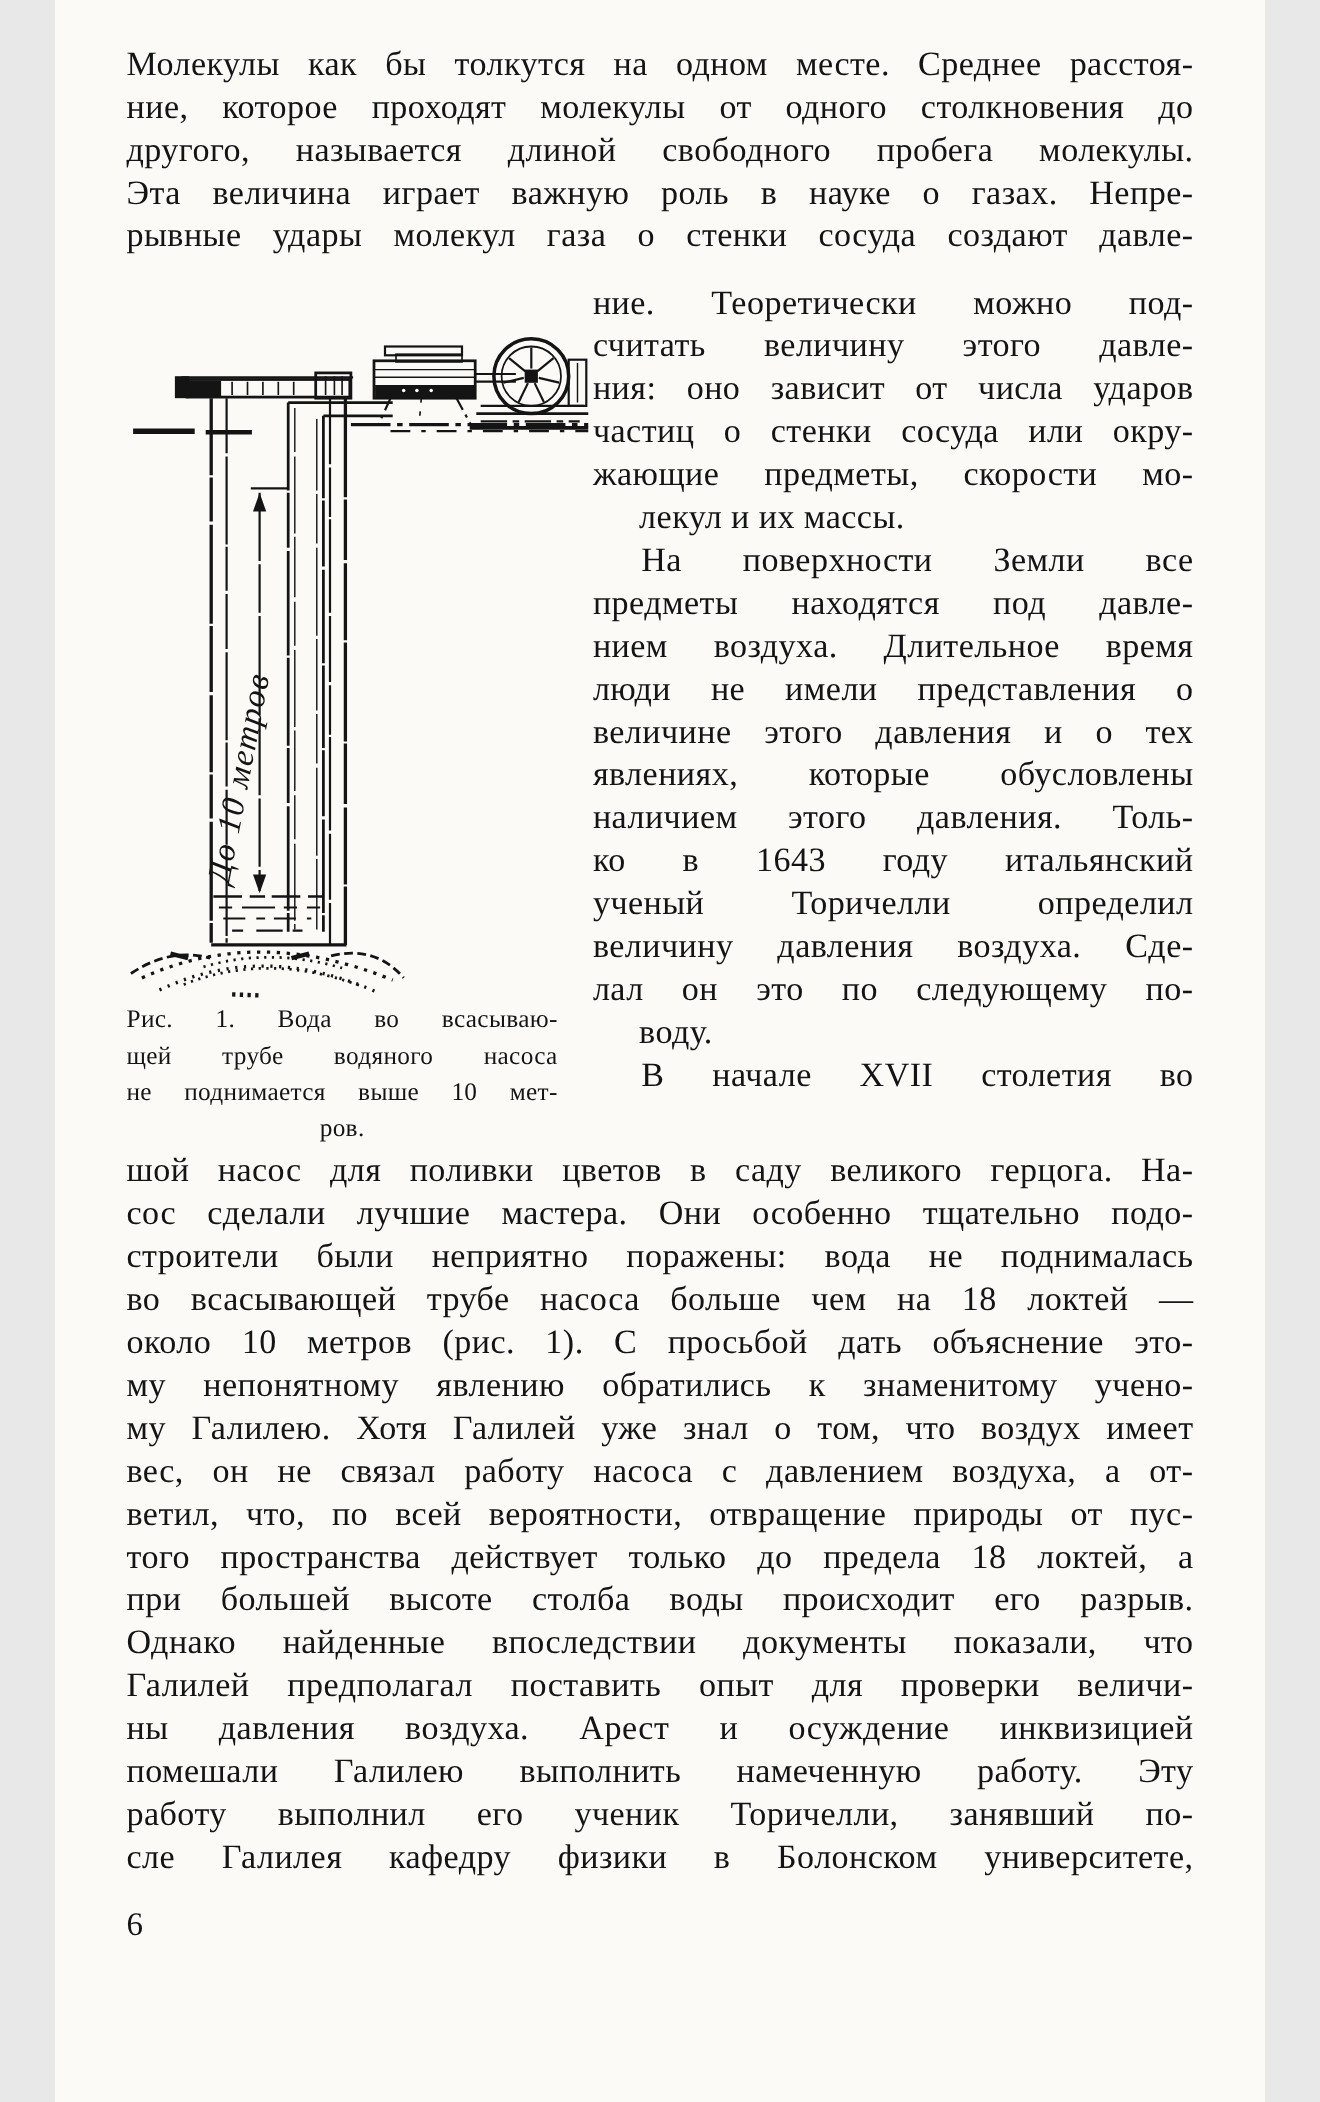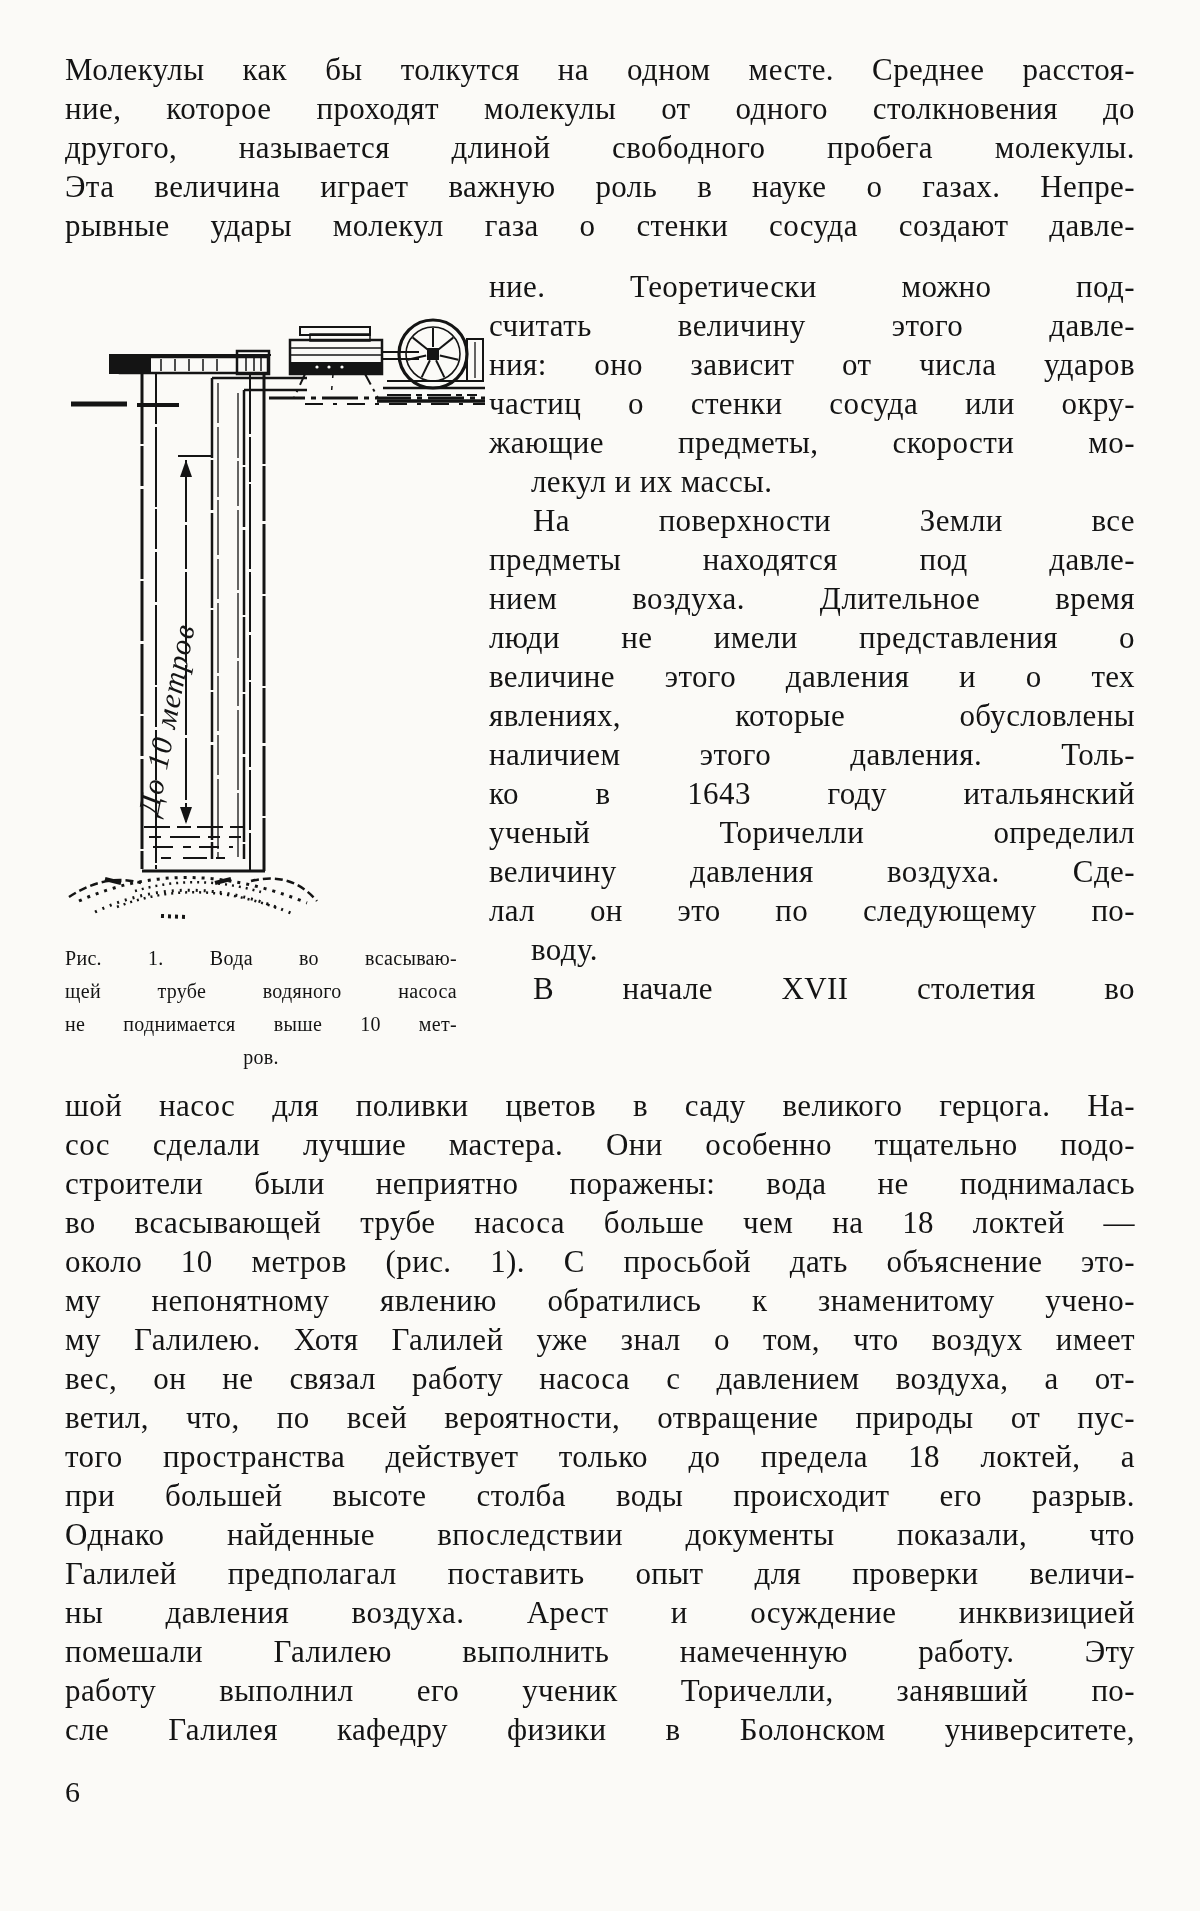--- a/index.html
+++ b/index.html
@@ -1,41 +1,41 @@
 <!DOCTYPE html>
 <html><head>
 <meta charset="utf-8">
 <style>
   html,body{margin:0;padding:0;background:#e8e8e8;}
   .page{
     position:relative;
-    width:1200px;height:1911px;
+    width:1100px;height:1911px;
     margin:0 auto;
     background:#fbfaf7;
     color:#141414;
     font-family:"Liberation Serif","DejaVu Serif",serif;
     box-sizing:border-box;
-    padding:50px 65px 0 65px;
+    padding:38px 65px 0 65px;
     overflow:hidden;
   }
   .bodytext{font-size:31px;line-height:39px;letter-spacing:.4px;}
   .tl{text-align:justify;text-align-last:justify;white-space:nowrap;}
   .tl.ind{padding-left:44px;}
   .tl.end{text-align-last:left;margin-left:42px;}
   .middle{display:flex;align-items:flex-start;}
   .figcol{width:420px;flex:0 0 420px;}
   .rightcol{flex:1;min-width:0;padding-left:4px;padding-top:22px;}
   .figure-svg{display:block;margin-top:22px;}
   .fig-caption{
-    font-size:20px;line-height:33px;letter-spacing:.3px;
-    margin-top:20px;padding-right:28px;
+    font-size:23px;line-height:33px;letter-spacing:.3px;
+    margin-top:0;padding-right:28px;
   }
   .cl{text-align:justify;text-align-last:justify;white-space:nowrap;}
   .cl.end{text-align-last:center;}
-  .sec-bottom{margin-top:12px;}
+  .sec-bottom{margin-top:2px;}
   .page-number{font-size:30px;margin-top:26px;letter-spacing:1px;}
   svg .ln{stroke:#141414;fill:none;}
   svg text{fill:#141414;}
 </style>
 </head>
 <body>
 
 <div class="page">
 
   <div class="bodytext sec-top">

